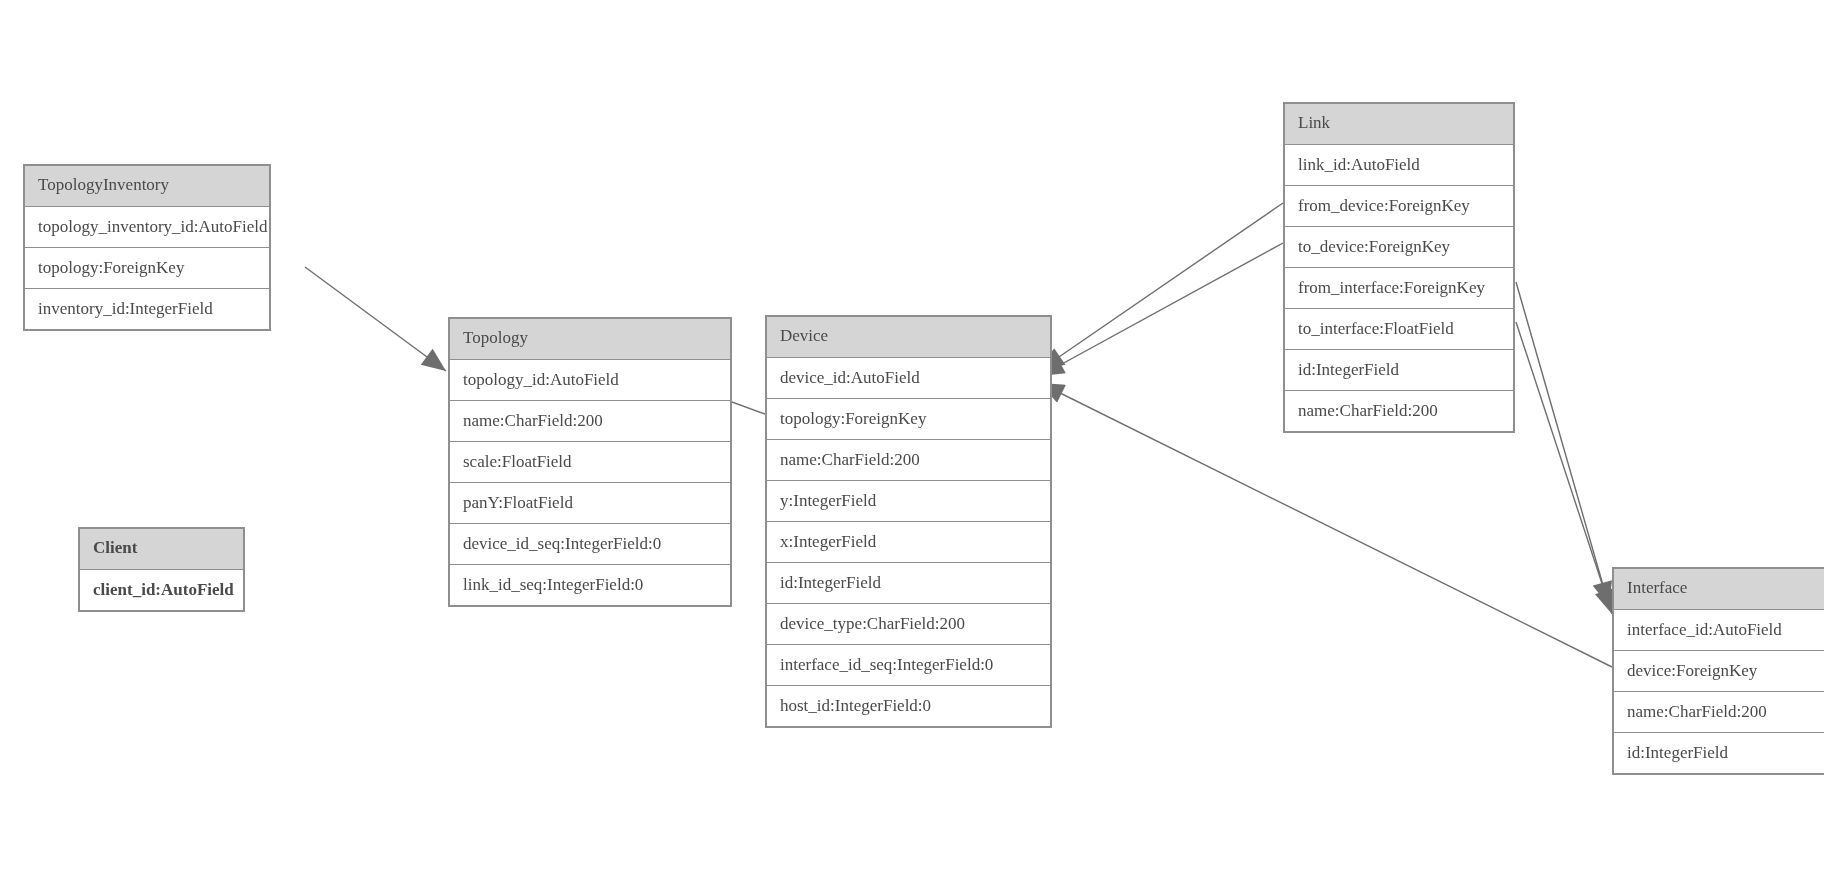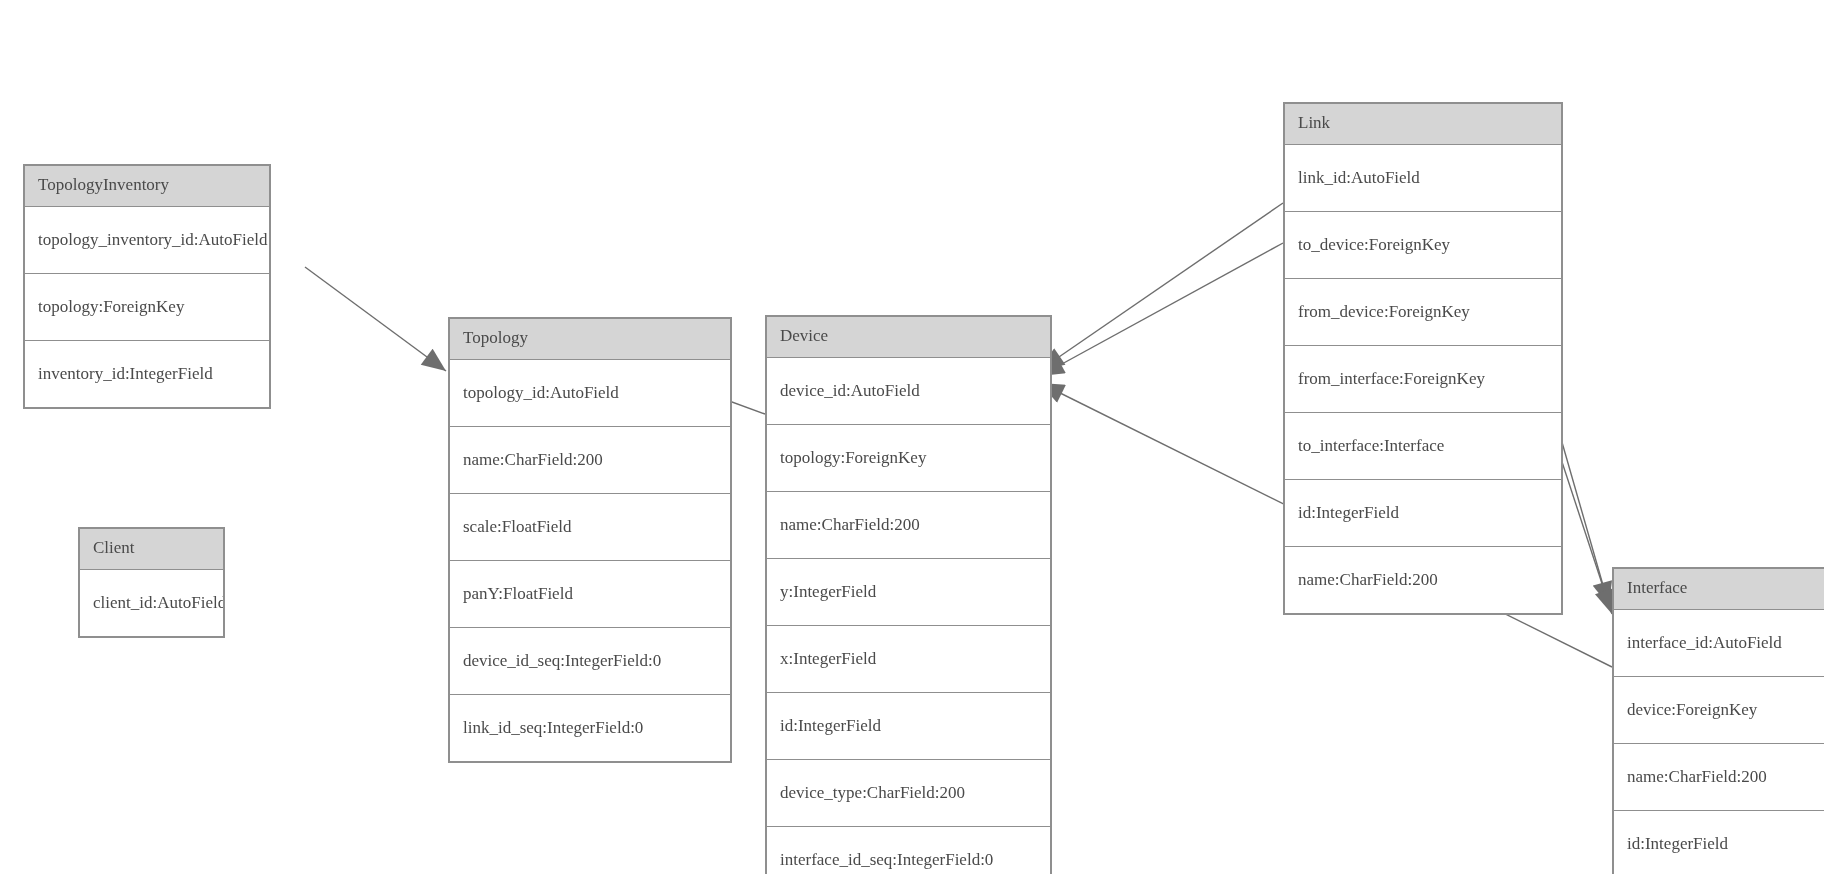--- a/index.html
+++ b/index.html
@@ -30,33 +30,33 @@
     line-height: 38px;
     padding: 0 13px;
     background: #d5d5d5;
     border-bottom: 1px solid #8f8f8f;
     white-space: nowrap;
     overflow: hidden;
   }
   .row {
     height: 40px;
     line-height: 39px;
-    padding: 13px 13px;
+    padding: 0 13px;
     background: #ffffff;
     border-bottom: 1px solid #8f8f8f;
     white-space: nowrap;
     overflow: hidden;
   }
   .rows .row:last-child { border-bottom: none; }
 
   #entity-topology_inventory { left: 23px;   top: 164px; width: 248px; }
   #entity-topology           { left: 448px;  top: 317px; width: 284px; }
-  #entity-client             { left: 78px;   top: 527px; width: 147px; }
+  #entity-client             { left: 78px;   top: 527px; width: 167px; font-weight: bold; }
   #entity-device             { left: 765px;  top: 315px; width: 287px; }
-  #entity-link               { left: 1283px; top: 102px; width: 280px; }
+  #entity-link               { left: 1283px; top: 102px; width: 232px; }
   #entity-interface          { left: 1612px; top: 567px; width: 220px; }
 </style>
 </head>
 <body>
 
 <div class="canvas">
 
   <svg class="edges" viewBox="0 0 1824 874" xmlns="http://www.w3.org/2000/svg">
     <defs>
       <marker id="arrow" viewBox="0 0 12 10" refX="12" refY="5" markerUnits="userSpaceOnUse" markerWidth="26" markerHeight="20" orient="auto">
@@ -114,24 +114,24 @@
         <div class="row">device_type:CharField:200</div>
         <div class="row">interface_id_seq:IntegerField:0</div>
         <div class="row">host_id:IntegerField:0</div>
       </div>
   </div>
 
   <div class="entity" id="entity-link">
     <div class="entity-header">Link</div>
     <div class="rows">
         <div class="row">link_id:AutoField</div>
+        <div class="row">from_device:ForeignKey</div>
         <div class="row">to_device:ForeignKey</div>
-        <div class="row">from_device:ForeignKey</div>
         <div class="row">from_interface:ForeignKey</div>
-        <div class="row">to_interface:Interface</div>
+        <div class="row">to_interface:FloatField</div>
         <div class="row">id:IntegerField</div>
         <div class="row">name:CharField:200</div>
       </div>
   </div>
 
   <div class="entity" id="entity-interface">
     <div class="entity-header">Interface</div>
     <div class="rows">
         <div class="row">interface_id:AutoField</div>
         <div class="row">device:ForeignKey</div>

